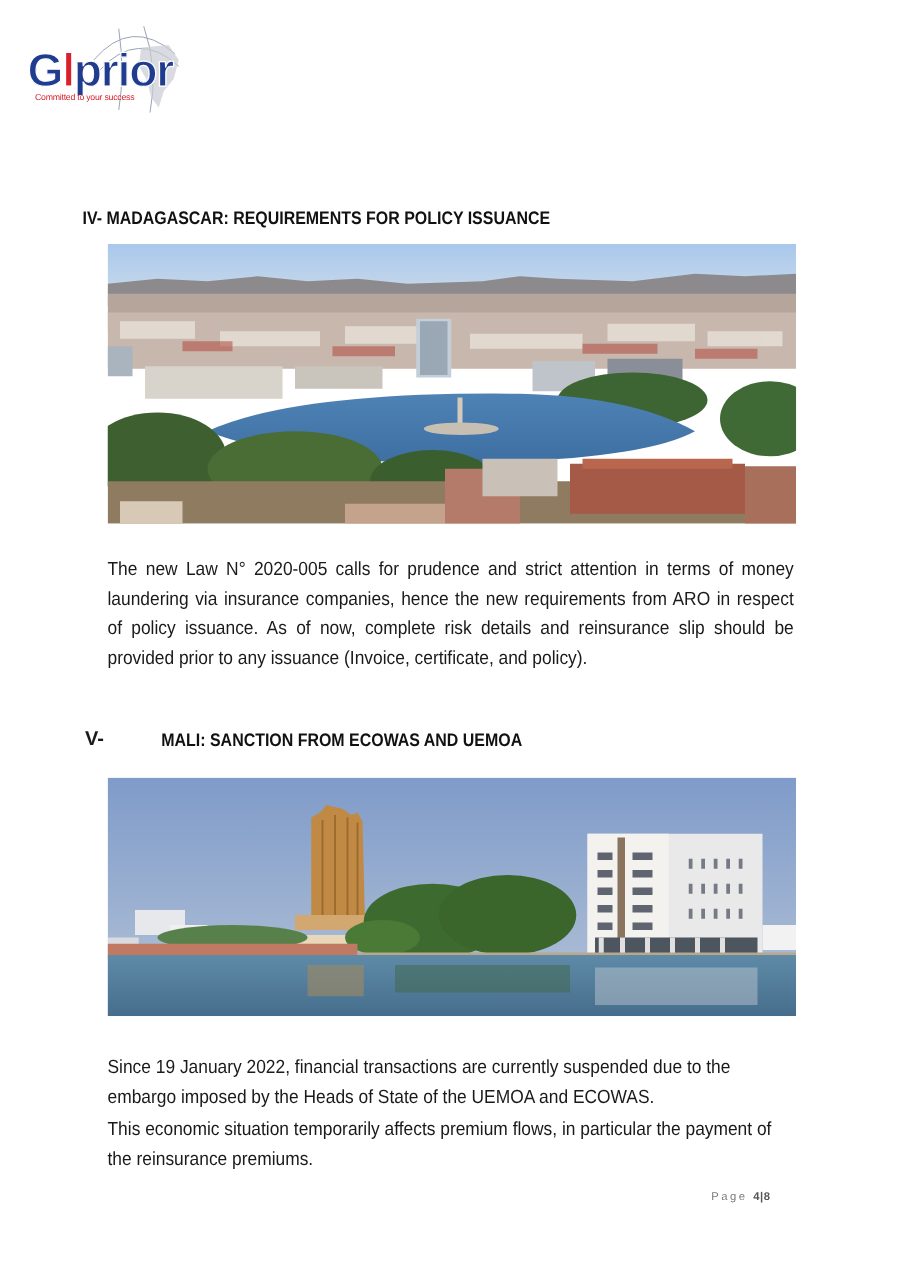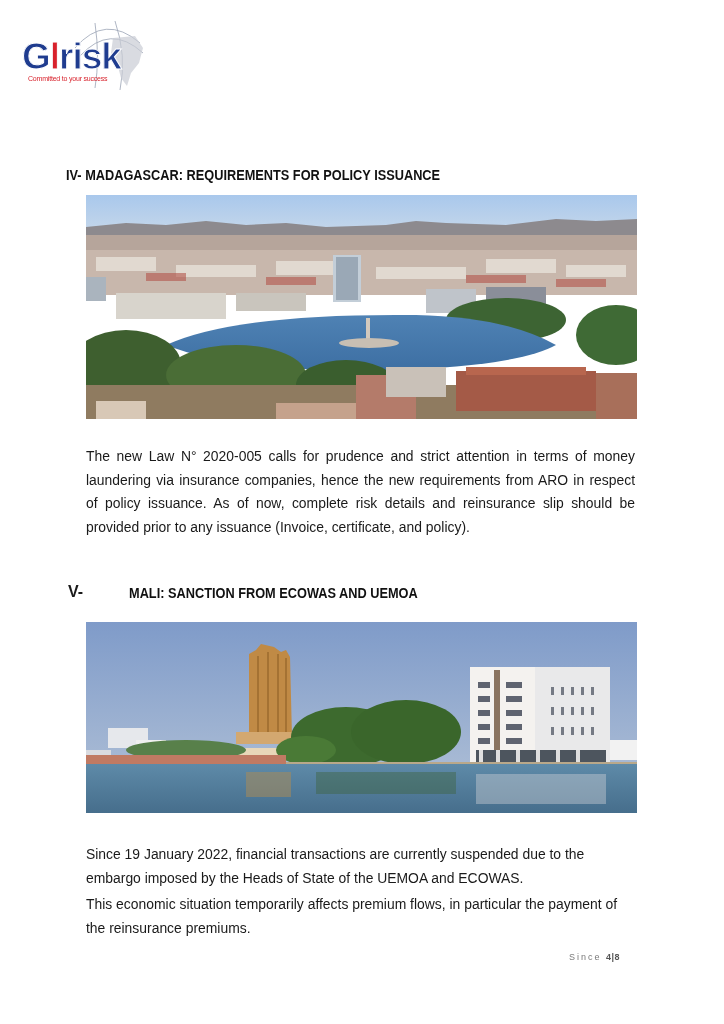--- a/index.html
+++ b/index.html
@@ -55,21 +55,21 @@
     <g fill="none" stroke="#9aa3b5" stroke-width="0.8">
       <path d="M10 30 Q40 -5 75 25"></path>
       <path d="M15 38 Q45 5 78 35"></path>
       <path d="M30 5 Q35 40 30 70"></path>
       <path d="M50 3 Q62 38 55 72"></path>
     </g>
     <g fill="#c9ccd4">
       <path d="M48 20 L70 18 L78 30 L74 45 L66 55 L62 68 L56 60 L52 45 L46 35 Z" opacity="0.7"></path>
     </g>
   </svg>
-  <div class="logo-word"><span>G</span><span class="red">l</span><span>risk</span></div>
+  <div class="logo-word"><span>G</span><span class="red">l</span><span>prior</span></div>
   <div class="logo-tag">Committed to your success</div>
 </div>
 
 <div class="heading h1">IV- MADAGASCAR:  REQUIREMENTS FOR POLICY ISSUANCE</div>
 
 <div class="photo photo1" title="Aerial view of Antananarivo with Lake Anosy and monument">
   <svg width="551" height="224" viewBox="0 0 551 224" preserveAspectRatio="none">
     <defs>
       <linearGradient id="sky1" x1="0" y1="0" x2="0" y2="1">
         <stop offset="0" stop-color="#a9c8ec"></stop>
@@ -206,15 +206,15 @@
     <rect x="160" y="150" width="45" height="25" fill="#a88a5a" opacity="0.55"></rect>
     <rect x="390" y="152" width="130" height="30" fill="#c8ccd2" opacity="0.45"></rect>
     <rect x="230" y="150" width="140" height="22" fill="#3f6340" opacity="0.45"></rect>
   </svg>
 </div>
 
 <p class="para p2" style="margin:0;">Since 19 January 2022, financial transactions are currently suspended due to the embargo imposed by the Heads of State of the UEMOA and ECOWAS.</p>
 <p class="para p3" style="margin:0;">This economic situation temporarily affects premium flows, in particular the payment of the reinsurance premiums.</p>
 
 <div class="footer">
-  <span>Since</span>
+  <span>Page</span>
   <span class="num">4</span><span class="num">|</span><span class="num">8</span>
 </div>
 
 </body></html>

